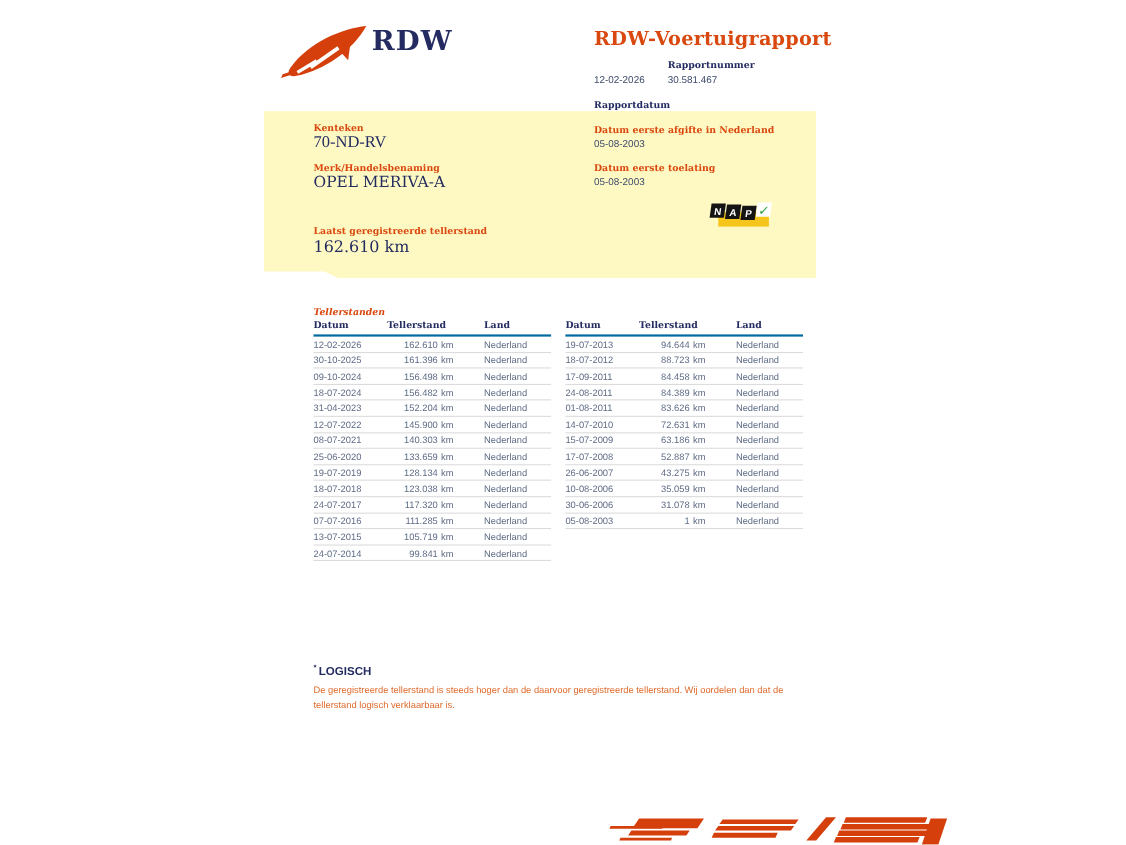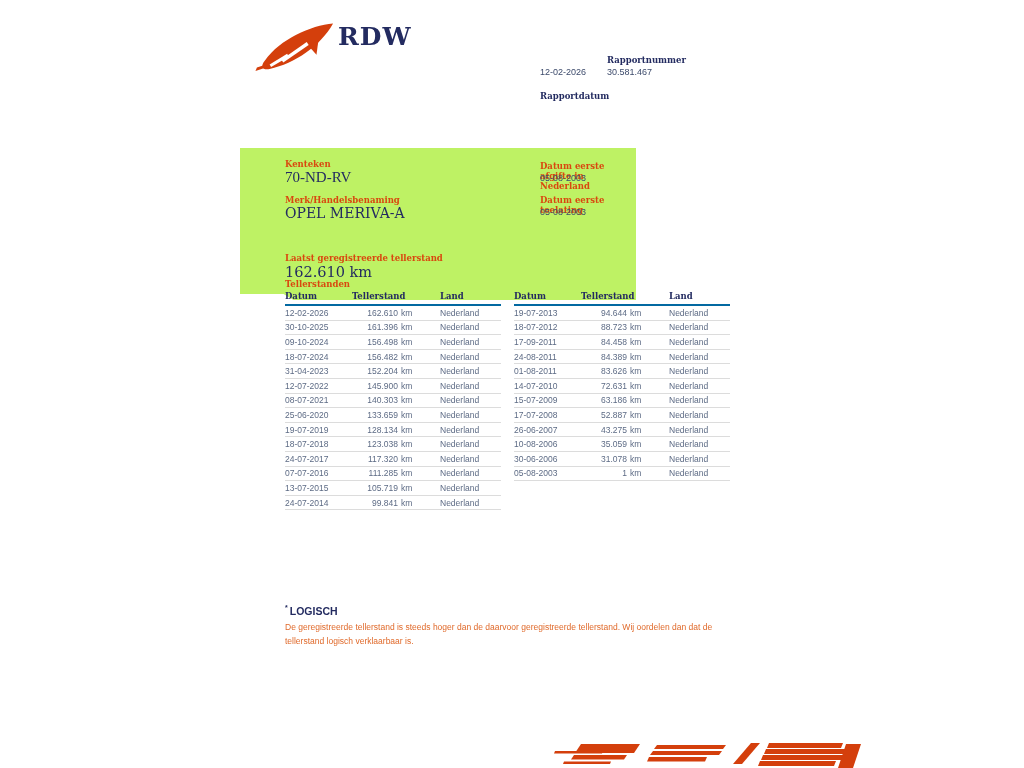--- a/index.html
+++ b/index.html
@@ -13,44 +13,44 @@
   .logo-feather { position:absolute; left:254px; top:20px; width:82px; height:54px; }
   .logo-text { position:absolute; left:338px; top:22px; font-size:25px; color:#232b60;
     letter-spacing:1px; font-weight:600; }
   .doc-title { position:absolute; left:540px; top:26px; font-size:17.5px; font-weight:bold;
     color:#d9480f; letter-spacing:0.2px; }
   .meta-label { position:absolute; top:55px; font-size:8.5px; font-weight:bold; color:#232b60;
     font-family:"DejaVu Serif","Liberation Serif",serif; }
   .meta-value { position:absolute; top:67px; font-size:9px; color:#3c4a6b; }
 
   
-  .panel { position:absolute; left:240px; top:101px; width:396px; height:152px;
-    background:#bef264;
-    clip-path:polygon(0 0, 100% 0, 100% 100%, 13.5% 100%, 11% 96%, 0 96%);margin-top:47px; }
+  .panel { position:absolute; left:240px; top:101px; width:502px; height:152px;
+    background:#fef9c3;
+    clip-path:polygon(0 0, 100% 0, 100% 100%, 13.5% 100%, 11% 96%, 0 96%); }
   .plabel { position:absolute; font-size:8.5px; font-weight:bold; color:#d9480f;
     font-family:"DejaVu Serif","Liberation Serif",serif; }
   .pvalue-lg { position:absolute; font-size:15px; color:#232b60;
     font-family:"DejaVu Serif","Liberation Serif",serif; }
   .pvalue-sm { position:absolute; font-size:9px; color:#3c4a6b; }
   .oordeel { position:absolute; left:300px; top:82px; font-size:15.5px; font-weight:800;
     color:#232b60; line-height:22px; letter-spacing:0.3px; }
 
   
   .nap { position:absolute; left:406px; top:83px; width:54px; height:26px; }
   .nap-yellow { position:absolute; left:7px; top:9px; width:46px; height:13px; background:#f6c51c; }
   .nap-tile { position:absolute; width:13px; height:13px; background:#141414; color:#fff;
     font-size:9px; font-weight:bold; display:flex; align-items:center; justify-content:center;
     transform:skewX(-8deg); }
   .nap-check { position:absolute; width:13px; height:13px; background:#fff; color:#2fa03c;
     font-size:12px; font-weight:bold; display:flex; align-items:center; justify-content:center;
     transform:skewX(-8deg); }
 
   
   .section-title { position:absolute; left:285px; top:279px; font-size:8.5px; font-weight:bold;
-    color:#d9480f; font-family:"DejaVu Serif","Liberation Serif",serif; }
+    color:#d9480f; font-family:"DejaVu Serif","Liberation Serif",serif;font-style:italic; }
   .tables { position:absolute; left:285px; top:291px; width:446px; display:flex; gap:13px; }
   .ttable { width:216px; }
   .thead { display:flex; border-bottom:2px solid #0369a1; padding-bottom:3px; }
   .thead span { font-size:8.5px; font-weight:bold; color:#232b60;
     font-family:"DejaVu Serif","Liberation Serif",serif; }
   .c-date { width:67px; }
   .c-km { width:88px; }
   .c-land { flex:1; }
   .trow { display:flex; align-items:center; height:14.6px; border-bottom:1px solid #dcdcdc;
     font-size:8.5px; color:#5d6b85; }
@@ -80,20 +80,21 @@
 
   <svg class="logo-feather" viewBox="0 0 84 54" aria-hidden="true">
     <path fill="#d43f0c" d="M81,3 C58,5 27,19 11,41 C6,47 9,51 16,49.5 C42,44 68,26 81,3 Z"></path>
     <path fill="#d43f0c" d="M56,26 L66,20 L64,35 Z"></path>
     <path fill="#ffffff" d="M28,40 L54,22 L56,25 L30,43 Z"></path>
     <path fill="#ffffff" d="M16,45 L34,34 L35.5,37 L17.5,47.5 Z"></path>
     <path fill="#d43f0c" d="M3,48 L14,44.5 L12.5,48 L1.5,51.5 Z"></path>
   </svg>
   <div class="logo-text serif">RDW</div>
 
+  <div class="doc-title serif">RDW-Voertuigrapport</div>
   <div class="meta-label" style="left:540px;margin-top:36px;">Rapportdatum</div>
   <div class="meta-label" style="left:607px;">Rapportnummer</div>
   <div class="meta-value" style="left:540px;">12-02-2026</div>
   <div class="meta-value" style="left:607px;">30.581.467</div>
 
   <div class="panel">
     <div class="plabel" style="left:45px; top:11px;">Kenteken</div>
     <div class="pvalue-lg" style="left:45px; top:21px;font-family:Liberation Serif, serif;">70-ND-RV</div>
     <div class="plabel" style="left:45px; top:47px;">Merk/Handelsbenaming</div>
     <div class="pvalue-lg" style="left:45px; top:57px; font-size:14px;">OPEL MERIVA-A</div>

